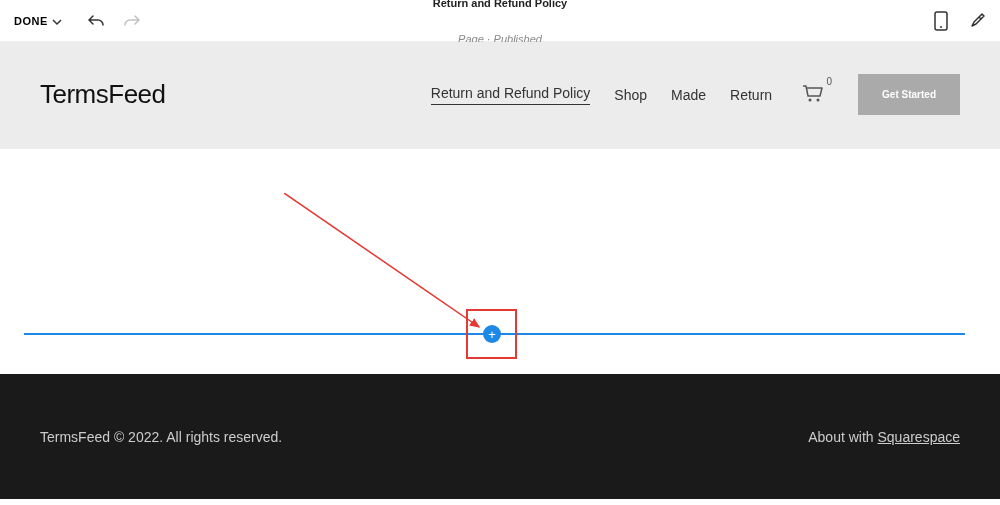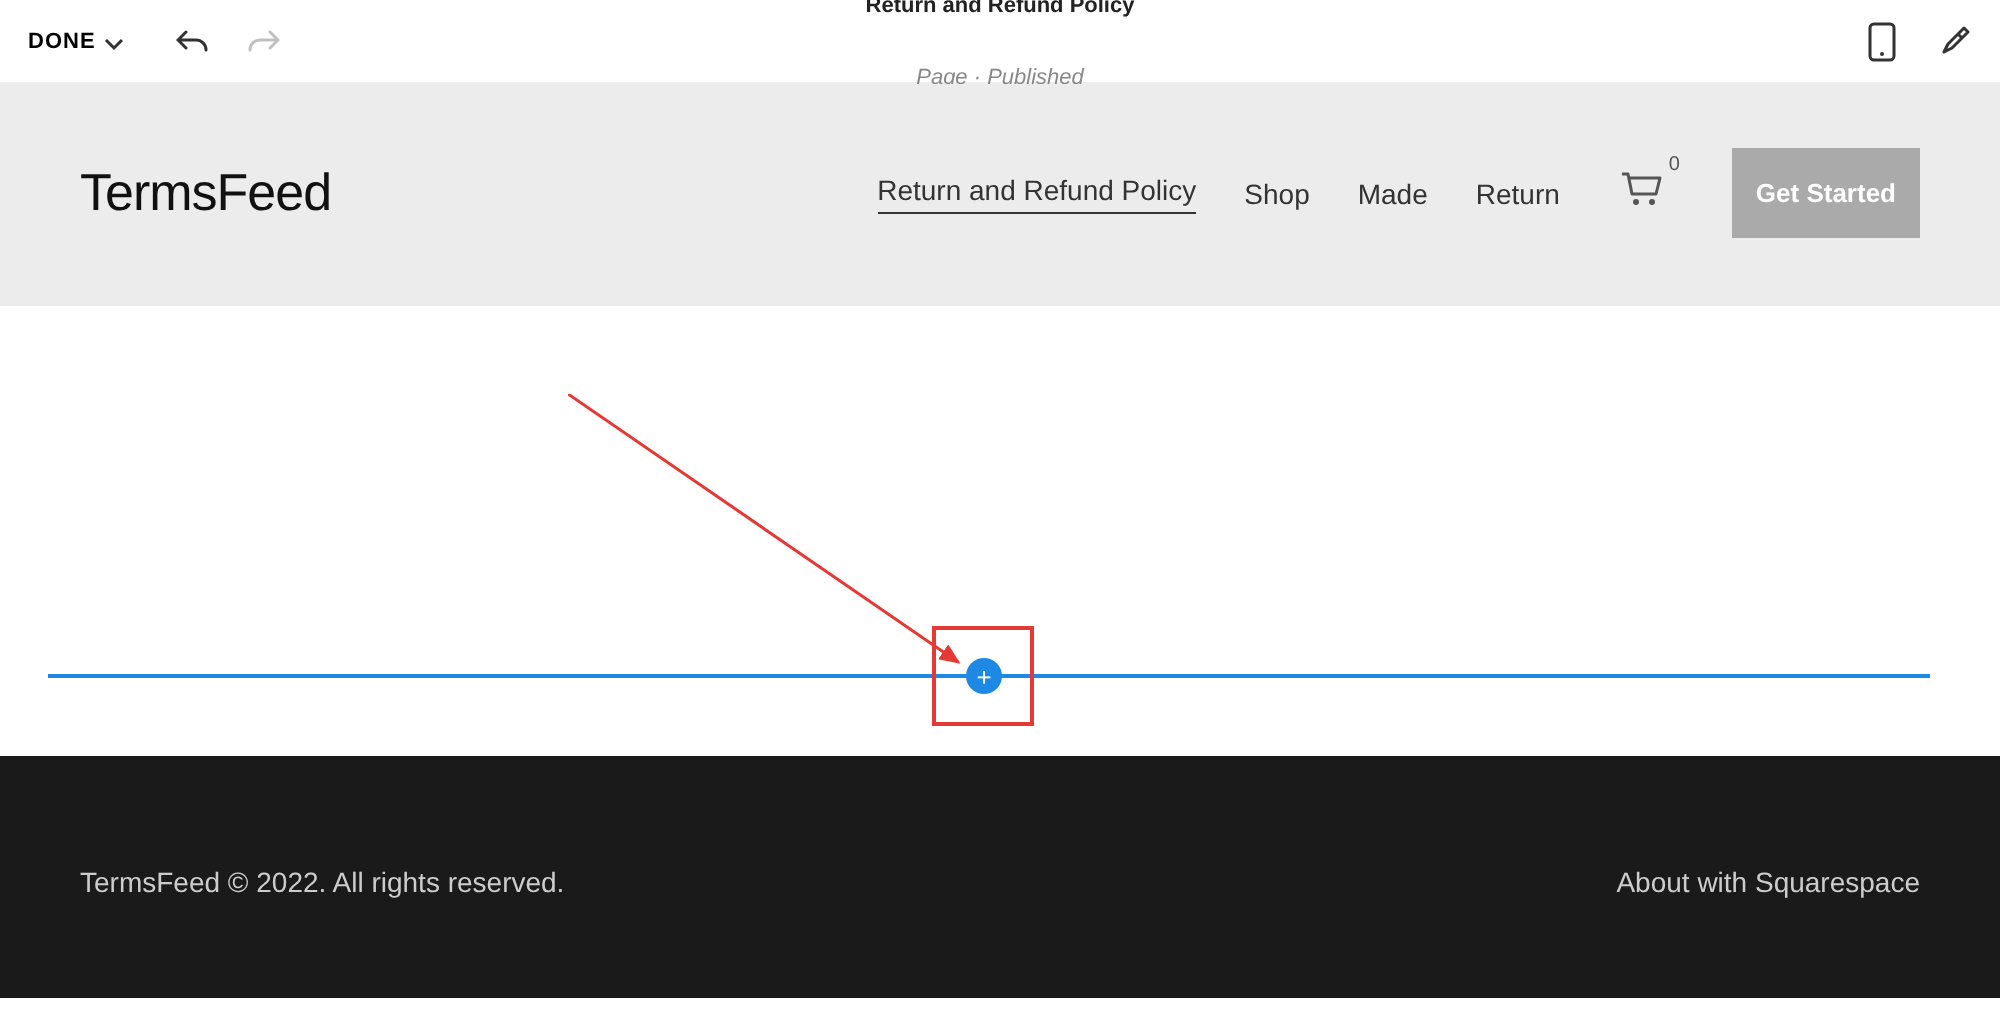--- a/index.html
+++ b/index.html
@@ -18,32 +18,32 @@
     
     .canvas-wrapper { position: relative; height: 457px; overflow-y: scroll; }
     
     .site-header { background: #ececec; padding: 32px 40px 34px 40px; display: flex; align-items: center; justify-content: space-between; }
     .site-logo { font-size: 26px; font-weight: 500; letter-spacing: -0.5px; color: #111; }
     .site-nav { display: flex; align-items: center; gap: 24px; }
     .nav-link { font-size: 14px; color: #333; cursor: pointer; }
     .nav-link.active { padding-bottom: 3px; border-bottom: 1px solid #333; }
     .cart { position: relative; margin-left: 6px; }
     .cart-count { position: absolute; top: -8px; right: -8px; font-size: 10px; color: #555; }
-    .cta-btn { background: #aaa; color: #fff; font-size: 13px; font-weight: 600; padding: 15px 12px; cursor: pointer; margin-left: 10px; }
+    .cta-btn { background: #aaa; color: #fff; font-size: 10px; font-weight: 600; padding: 15px 24px; cursor: pointer; margin-left: 10px; }
     
     .content-area { position: relative; background: #fff; min-height: 225px; }
     .insert-line { position: absolute; top: 184px; left: 24px; right: 35px; height: 2px; background: #1e88e5; }
     .add-btn { position: absolute; top: 176px; left: 483px; width: 18px; height: 18px; background: #1e88e5; border-radius: 50%; display: flex; align-items: center; justify-content: center; cursor: pointer; z-index: 3; }
     .add-btn-plus { color: #fff; font-size: 13px; line-height: 1; }
     .highlight-box { position: absolute; top: 160px; left: 466px; width: 51px; height: 50px; border: 2px solid #e53935; z-index: 2; }
     .annotation-arrow { position: absolute; top: 44px; left: 284px; z-index: 4; pointer-events: none; }
     
     .site-footer { background: #1a1a1a; color: #ccc; padding: 55px 40px; display: flex; justify-content: space-between; align-items: center; font-size: 14px; }
     .footer-right { color: #ccc; }
-    .footer-link { color: #ccc; }
+    .footer-link { text-decoration: underline; color: #ccc; }
     
     
     .canvas-wrapper::-webkit-scrollbar { width: 14px; }
     .canvas-wrapper::-webkit-scrollbar-track { background: #f1f1f1; }
     .canvas-wrapper::-webkit-scrollbar-thumb { background: #c1c1c1; }
     .canvas-wrapper::-webkit-scrollbar-button { background: #f1f1f1; height: 14px; }
   </style>
 </head>
 <body>
 

